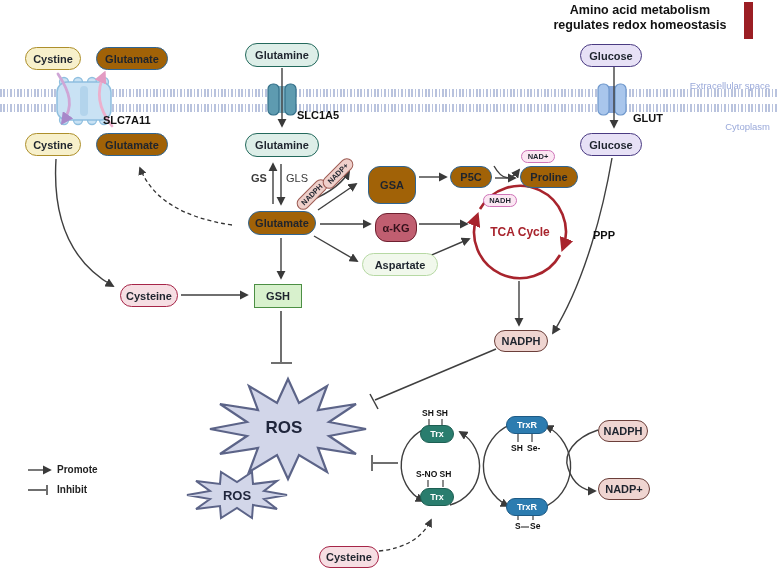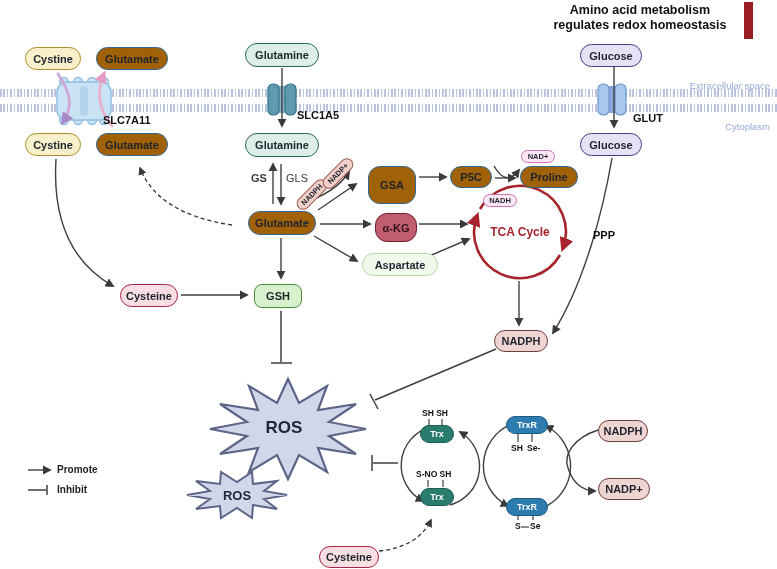--- a/index.html
+++ b/index.html
@@ -11,21 +11,21 @@
   .mem-label{position:absolute;font-size:9.5px;font-weight:400;color:#9aa9da;text-align:right;width:130px;margin-top:8px;}
   
   .pill{position:absolute;box-sizing:border-box;display:flex;align-items:center;justify-content:center;
     border-radius:12px;border:1.7px solid #333;font-size:11px;font-weight:600;color:#1e242e;background:#fff;white-space:nowrap;}
   .blue{background:#a16207;border-color:#2f6593;}
   .tealg{background:#ddeee8;border-color:#23695c;}
   .yellow{background:#f7f0cb;border-color:#ad8f2b;}
   .purple{background:#e7e1f6;border-color:#4a3b82;}
   .redfill{background:#c05e70;border-color:#6e2030;color:#33101a;}
   .lgreen{background:#f1f8ec;border-color:#b7d9a4;}
-  .greenrect{background:#d8f1cd;border-color:#4c8f44;border-radius:8px;}
+  .greenrect{background:#d8f1cd;border-color:#4c8f44;border-radius:0;}
   .pinkred{background:#f6dee3;border-color:#a62548;}
   .rose{background:#efd5d1;border-color:#6b3f3a;}
   .mini{font-size:7.5px;font-weight:700;border-radius:8px;border-width:1.2px;}
   .magmini{background:#fbe7f3;border-color:#cf74b8;}
   .rotmini{background:#efd0cb;border-color:#9c5a52;transform:rotate(-45deg);}
   .trx{background:#2a7d6e;border-color:#1d5f53;color:#fff;font-size:9px;border-radius:9px;}
   .trxr{background:#2c7cb0;border-color:#1d5a85;color:#fff;font-size:9px;border-radius:9px;}
   
   .lbl{position:absolute;color:#2c2c2c;white-space:nowrap;}
   .enz{font-size:11px;color:#3a3a3a;}

